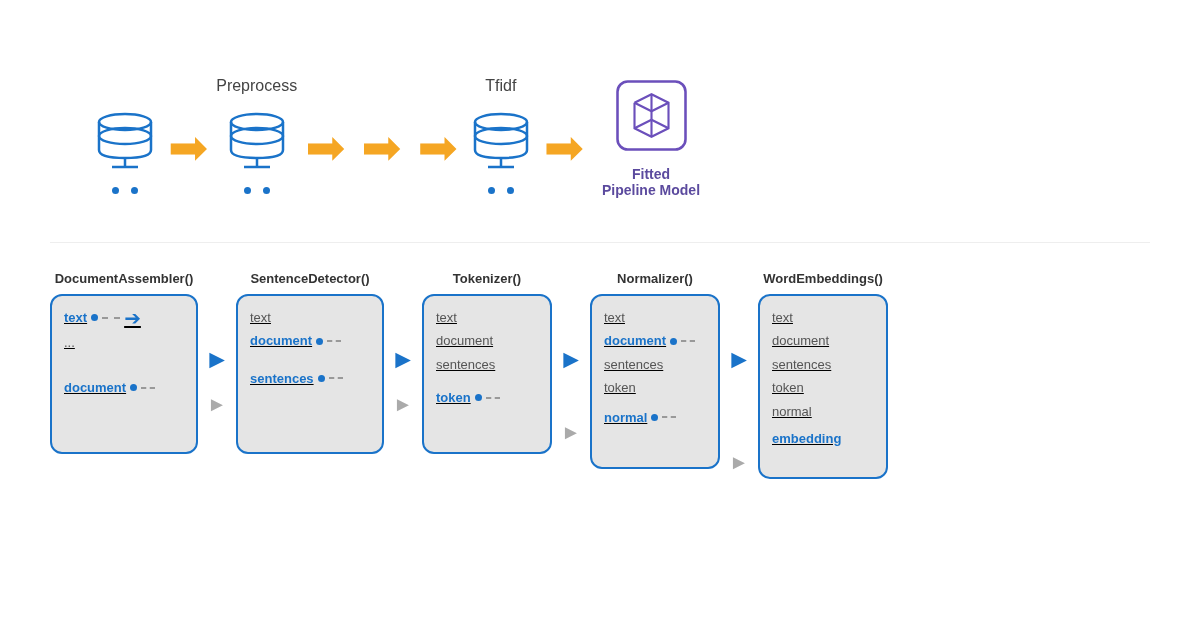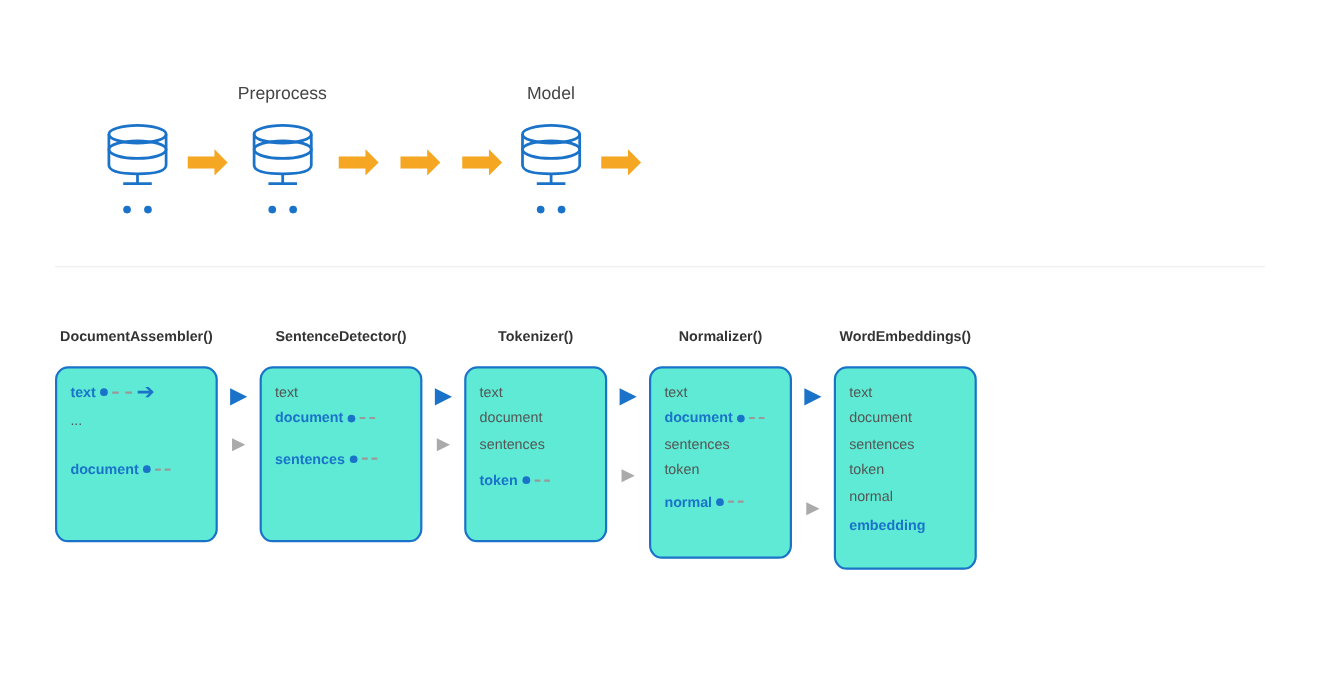--- a/index.html
+++ b/index.html
@@ -89,40 +89,40 @@
       align-items: flex-start;
       padding: 10px 20px 0 20px;
       gap: 0;
       margin-top: 10px;
     }
 
     .component-col {
       display: flex;
       flex-direction: column;
       align-items: center;
-      gap: 12px;
-      margin-top: 27px;
+      gap: 0;
     }
 
     .component-title {
       font-size: 13px;
       font-weight: 700;
       color: #333;
       margin-bottom: 8px;
       white-space: nowrap;
     }
 
     .component-box {
       width: 140px;
       min-height: 170px;
       border: 2.5px solid #1a73c9;
       border-radius: 12px;
       padding: 10px 12px;
-      background: #5eead4;
+      background: #e5e5e5;
       position: relative;
+      text-decoration: underline;
     }
 
     .component-box .field {
       font-size: 13px;
       color: #555;
       line-height: 1.8;
     }
 
     .component-box .field.highlight {
       color: #1a73c9;
@@ -188,36 +188,51 @@
 
     <div class="arrow-orange">➡</div>
 
 
     <div class="arrow-orange">➡</div>
 
 
     <div class="arrow-orange">➡</div>
 
     <div class="pipeline-step">
-      <div class="step-label">Model</div>
+      <div class="step-label">Tfidf</div>
       <svg class="db-icon" viewBox="0 0 70 70">
         <ellipse cx="35" cy="18" rx="26" ry="8" fill="none" stroke="#1a73c9" stroke-width="2.5"></ellipse>
         <path d="M9 18 v28 Q9 54 35 54 Q61 54 61 46 V18" fill="none" stroke="#1a73c9" stroke-width="2.5"></path>
         <ellipse cx="35" cy="32" rx="26" ry="8" fill="none" stroke="#1a73c9" stroke-width="2.5"></ellipse>
         <line x1="35" y1="54" x2="35" y2="63" stroke="#1a73c9" stroke-width="2.5"></line>
         <line x1="22" y1="63" x2="48" y2="63" stroke="#1a73c9" stroke-width="2.5"></line>
       </svg>
       <div class="step-dots">
         <div class="dot"></div>
         <div class="dot"></div>
       </div>
     </div>
 
     <div class="arrow-orange">➡</div>
 
+    <div class="fitted-model">
+      <svg width="85" height="85" viewBox="0 0 100 100">
+
+        <rect x="10" y="10" width="80" height="80" rx="12" fill="none" stroke="#6b4fbb" stroke-width="3"></rect>
+
+        <polyline points="30,35 50,25 70,35 70,65 50,75 30,65 30,35" fill="none" stroke="#6b4fbb" stroke-width="2.5"></polyline>
+        <line x1="50" y1="25" x2="50" y2="55" stroke="#6b4fbb" stroke-width="2.5"></line>
+        <line x1="30" y1="35" x2="50" y2="45" stroke="#6b4fbb" stroke-width="2.5"></line>
+        <line x1="70" y1="35" x2="50" y2="45" stroke="#6b4fbb" stroke-width="2.5"></line>
+        <line x1="50" y1="55" x2="50" y2="75" stroke="#6b4fbb" stroke-width="2.5"></line>
+        <line x1="30" y1="65" x2="50" y2="55" stroke="#6b4fbb" stroke-width="2.5"></line>
+        <line x1="70" y1="65" x2="50" y2="55" stroke="#6b4fbb" stroke-width="2.5"></line>
+      </svg>
+      <div class="fitted-model-label">Fitted<br>Pipeline Model</div>
+    </div>
 
   </div>
 
   <hr style="border:none; border-top:1px solid #eee; margin: 2px 20px 0 20px;">
 
   <div class="bottom-section" style="margin-top:18px;">
 
     <div class="component-col">
       <div class="component-title">DocumentAssembler()</div>
       <div class="component-box" style="min-height:160px; width:148px;">

